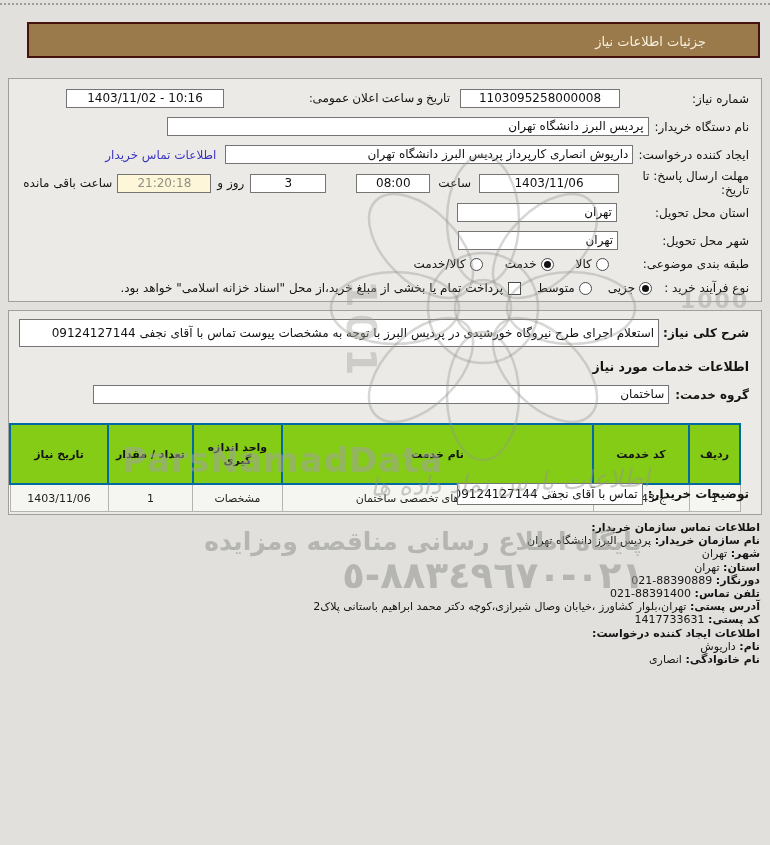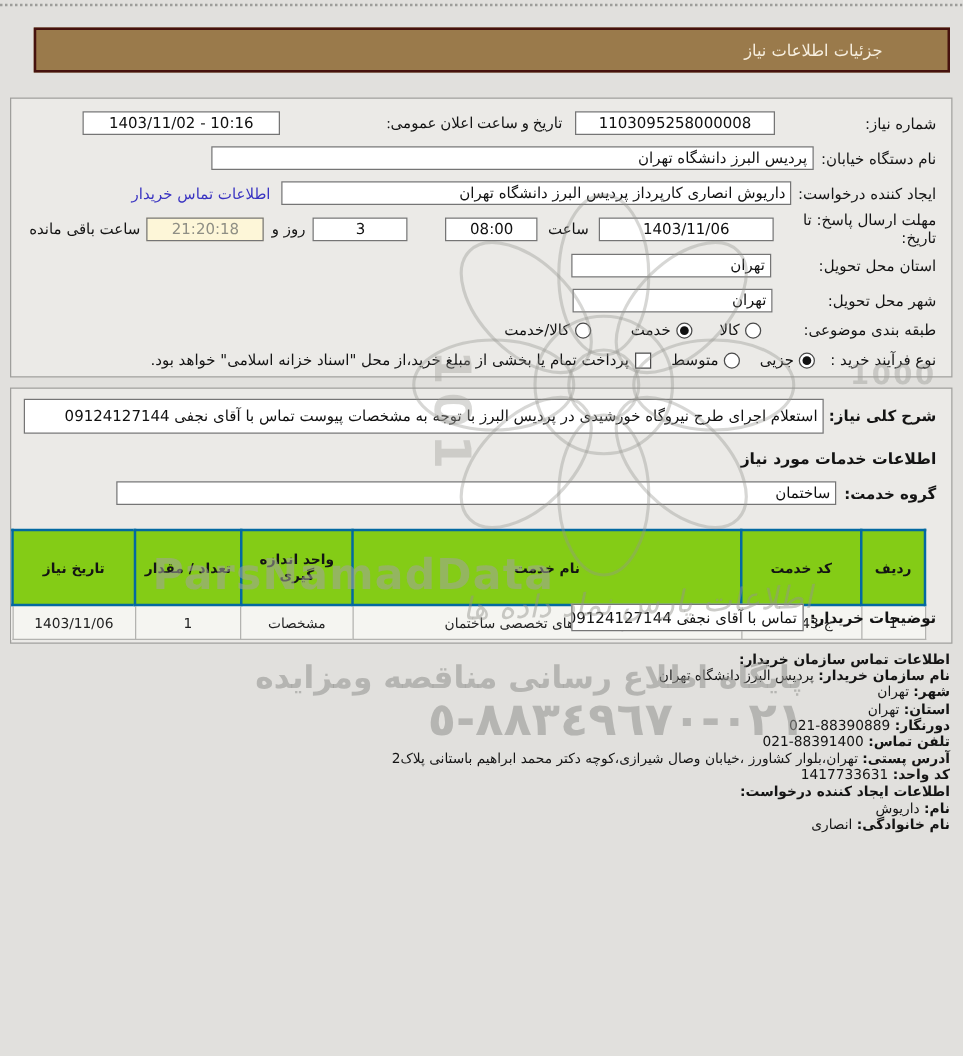--- a/index.html
+++ b/index.html
@@ -68,21 +68,21 @@
   <div class="panel panel1">
 
     <div class="row" style="top:10px;">
       <span class="lbl" style="margin-left:72px;">شماره نیاز:</span>
       <span class="ibox center" dir="ltr" style="width:150px;">1103095258000008</span>
       <span class="lbl rale" style="width:218px;margin-right:10px;font-family:Liberation Serif, serif;">تاریخ و ساعت اعلان عمومی:</span>
       <span class="ibox center" dir="ltr" style="width:148px;margin-right:8px;">1403/11/02 - 10:16</span>
     </div>
 
     <div class="row" style="top:38px;">
-      <span class="lbl" style="margin-left:6px;">نام دستگاه خیابان:</span>
+      <span class="lbl" style="margin-left:6px;">نام دستگاه خریدار:</span>
       <span class="ibox rale" style="width:472px;">پردیس البرز دانشگاه تهران</span>
     </div>
 
     <div class="row" style="top:66px;">
       <span class="lbl" style="margin-left:5px;">ایجاد کننده درخواست:</span>
       <span class="ibox rale" style="width:398px;">داریوش انصاری کارپرداز پردیس البرز دانشگاه تهران</span>
       <span class="link" style="margin-right:9px;">اطلاعات تماس خریدار</span>
     </div>
 
     <div class="row" style="top:88px;height:32px;">
@@ -104,21 +104,21 @@
     <div class="row" style="top:152px;">
       <span class="lbl" style="margin-left:44px;">شهر محل تحویل:</span>
       <span class="ibox rale" style="width:150px;">تهران</span>
     </div>
 
     <div class="row" style="top:178px;">
       <span class="lbl" style="margin-left:34px;">طبقه بندی موضوعی:</span>
       <span class="radio"></span>
       <span class="lbl" style="margin-right:4px;margin-left:22px;">کالا</span>
       <span class="radio checked"></span>
-      <span class="lbl" style="margin-right:4px;margin-left:32px;">خدمت</span>
+      <span class="lbl" style="margin-right:4px;margin-left:22px;">خدمت</span>
       <span class="radio"></span>
       <span class="lbl" style="margin-right:4px;">کالا/خدمت</span>
     </div>
 
     <div class="row" style="top:202px;">
       <span class="lbl" style="margin-left:12px;">نوع فرآیند خرید :</span>
       <span class="radio checked"></span>
       <span class="lbl" style="margin-right:4px;margin-left:16px;">جزیی</span>
       <span class="radio"></span>
       <span class="lbl" style="margin-right:4px;margin-left:16px;">متوسط</span>
@@ -173,21 +173,21 @@
   </div>
 
   <div class="contact">
     <div><b>اطلاعات تماس سازمان خریدار:</b></div>
     <div><b>نام سازمان خریدار:</b> <span>پردیس البرز دانشگاه تهران</span></div>
     <div><b>شهر:</b> <span>تهران</span></div>
     <div><b>استان:</b> <span>تهران</span></div>
     <div><b>دورنگار:</b> <span>88390889-021</span></div>
     <div><b>تلفن تماس:</b> <span>88391400-021</span></div>
     <div><b>آدرس پستی:</b> <span>تهران،بلوار کشاورز ،خیابان وصال شیرازی،کوچه دکتر محمد ابراهیم باستانی پلاک2</span></div>
-    <div><b>کد واحد:</b> <span>1417733631</span></div>
+    <div><b>کد پستی:</b> <span>1417733631</span></div>
     <div><b>اطلاعات ایجاد کننده درخواست:</b></div>
     <div><b>نام:</b> <span>داریوش</span></div>
     <div><b>نام خانوادگی:</b> <span>انصاری</span></div>
   </div>
 
   <div class="wm-layer">
     <svg class="wm wm-emblem" width="470" height="360" viewBox="0 0 470 360">
       <g fill="none" stroke="rgba(150,150,145,0.38)" stroke-width="2.5">
         <circle cx="235" cy="180" r="28"></circle>
         <circle cx="235" cy="180" r="55"></circle>

